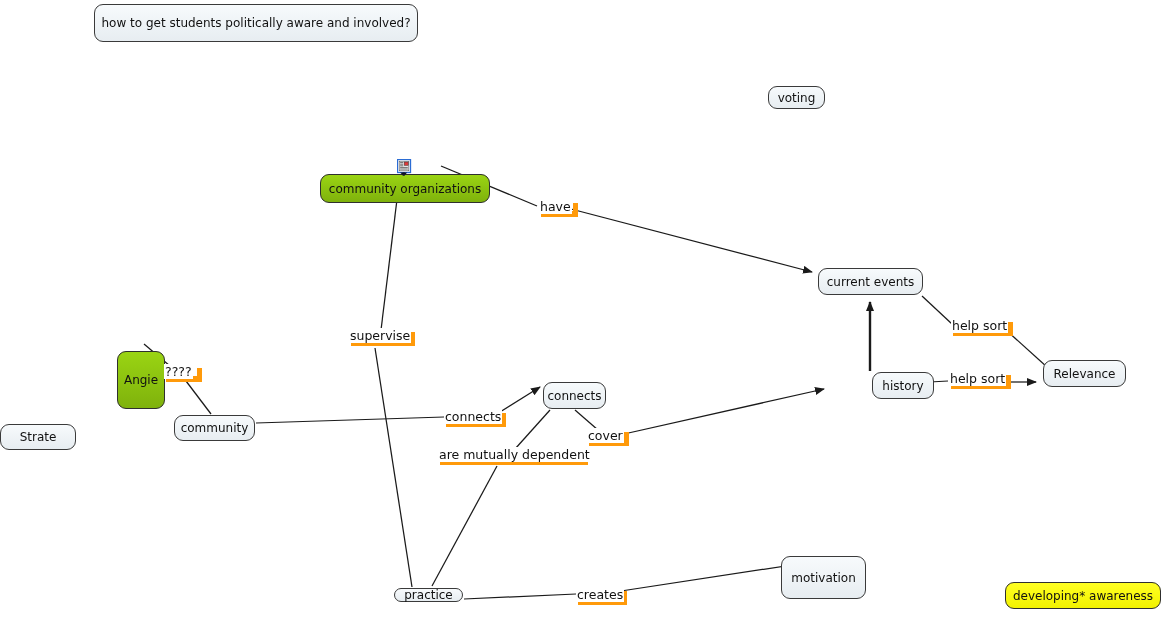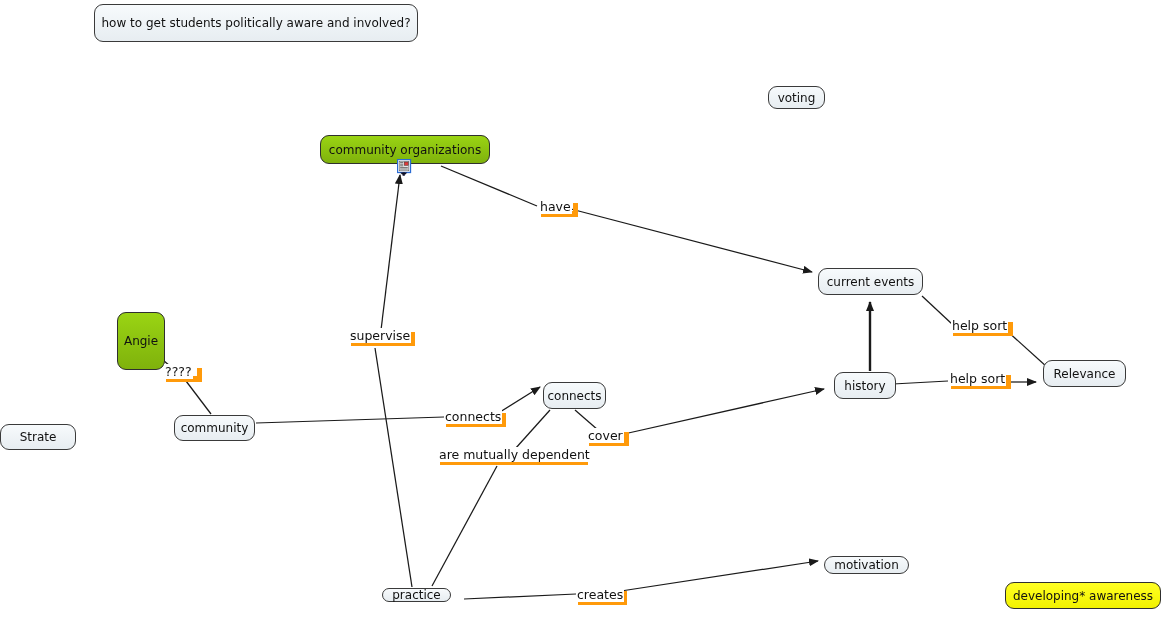--- a/index.html
+++ b/index.html
@@ -27,20 +27,21 @@
     line-height:1;
   }
   .node.plain{
     background:#eef2f5;
     background-image:linear-gradient(to bottom,#f7fafc 0%,#e7edf1 100%);
   }
   .node.green{
     background:#8cc111;
     background-image:linear-gradient(to bottom,#9ad413 0%,#7fb20c 100%);
     border-color:#2f2f2f;
+    margin-top:39px;
   }
   .node.yellow{
     background:#ffff00;
     background-image:linear-gradient(to bottom,#ffff22 0%,#f2f200 100%);
     border-color:#2f2f2f;
   }
 
   
   .linklabel{
     position:absolute;
@@ -119,27 +120,27 @@
     </g>
   </svg>
 
   <div class="node plain" id="focus-question" style="left: 94px; top: 4px; width: 324px; height: 38px;">how to get students politically aware and involved?</div>
 
   <div id="nodes-layer">
       <div class="node green" style="left: 320px; top: 135px; width: 170px; height: 29px;">community organizations</div>
       <div class="node plain" style="left: 768px; top: 86px; width: 57px; height: 23px;">voting</div>
       <div class="node plain" style="left: 818px; top: 268px; width: 105px; height: 27px;">current events</div>
       <div class="node plain" style="left: 1043px; top: 360px; width: 83px; height: 27px;">Relevance</div>
-      <div class="node plain" style="left: 834px; top: 372px; width: 62px; height: 27px;">history</div>
+      <div class="node plain" style="left: 872px; top: 372px; width: 62px; height: 27px;">history</div>
       <div class="node green" style="left: 117px; top: 312px; width: 48px; height: 58px;">Angie</div>
       <div class="node plain" style="left: 174px; top: 415px; width: 81px; height: 26px;">community</div>
       <div class="node plain" style="left: 543px; top: 382px; width: 63px; height: 27px;">connects</div>
       <div class="node plain" style="left: 0px; top: 424px; width: 76px; height: 26px;">Strate</div>
-      <div class="node plain" style="left: 382px; top: 588px; width: 69px; height: 14px;">practice</div>
-      <div class="node plain" style="left: 824px; top: 556px; width: 85px; height: 18px; text-align: right;">motivation</div>
+      <div class="node plain" style="left: 394px; top: 588px; width: 69px; height: 14px;">practice</div>
+      <div class="node plain" style="left: 781px; top: 556px; width: 85px; height: 43px; text-align: right;">motivation</div>
       <div class="node yellow" style="left: 1005px; top: 538px; width: 156px; height: 27px; margin-top: 44px;">developing* awareness</div>
     </div>
 
   <div id="labels-layer">
       <div class="linklabel" style="left: 537px; top: 200px;"><span class="shadow" style="width: 34px;"></span><span class="shadow-r" style="left: 36px;"></span><span class="txt">have</span></div>
       <div class="linklabel" style="left: 949px; top: 319px;"><span class="shadow" style="width: 57px;"></span><span class="shadow-r" style="left: 59px;"></span><span class="txt">help sort</span></div>
       <div class="linklabel" style="left: 947px; top: 372px;"><span class="shadow" style="width: 57px;"></span><span class="shadow-r" style="left: 59px;"></span><span class="txt">help sort</span></div>
       <div class="linklabel" style="left: 347px; top: 329px;"><span class="shadow" style="width: 61px;"></span><span class="shadow-r" style="left: 63px;"></span><span class="txt">supervise</span></div>
       <div class="linklabel" style="left: 162px; top: 365px;"><span class="shadow" style="width: 33px;"></span><span class="shadow-r" style="left: 35px;"></span><span class="txt">????</span></div>
       <div class="linklabel" style="left: 442px; top: 410px;"><span class="shadow" style="width: 57px;"></span><span class="shadow-r" style="left: 59px;"></span><span class="txt">connects</span></div>

